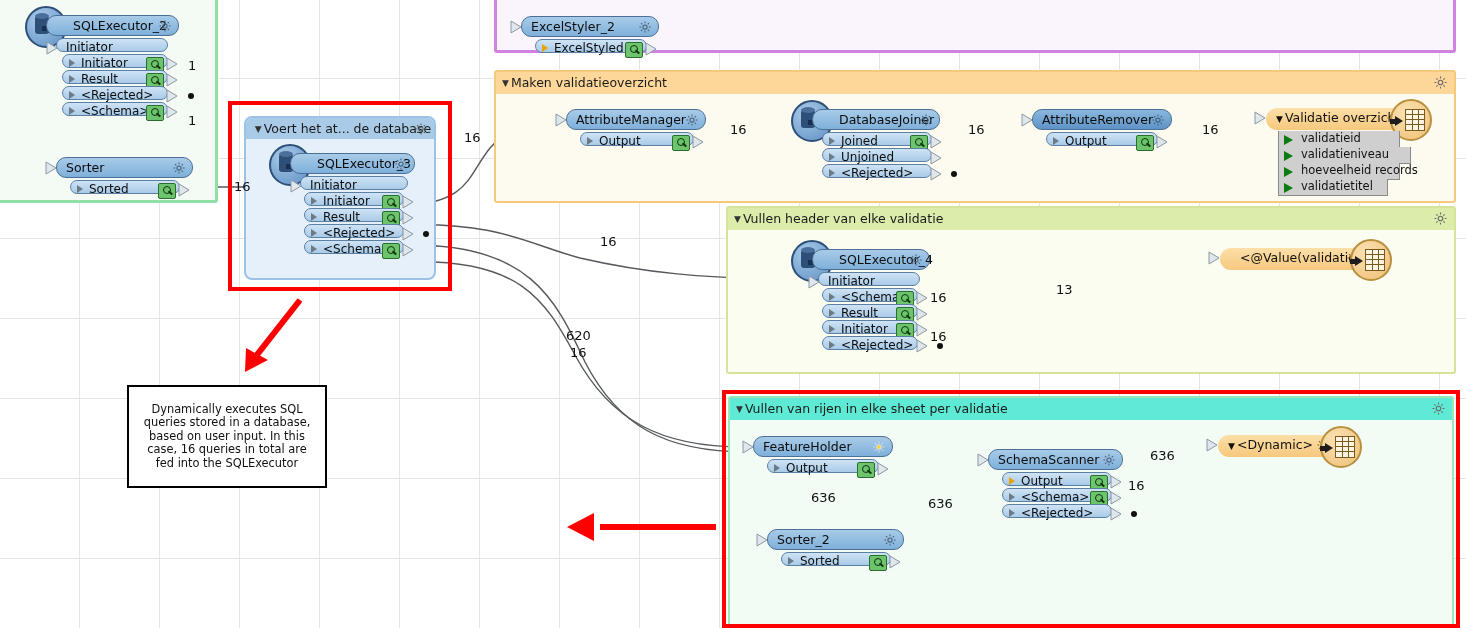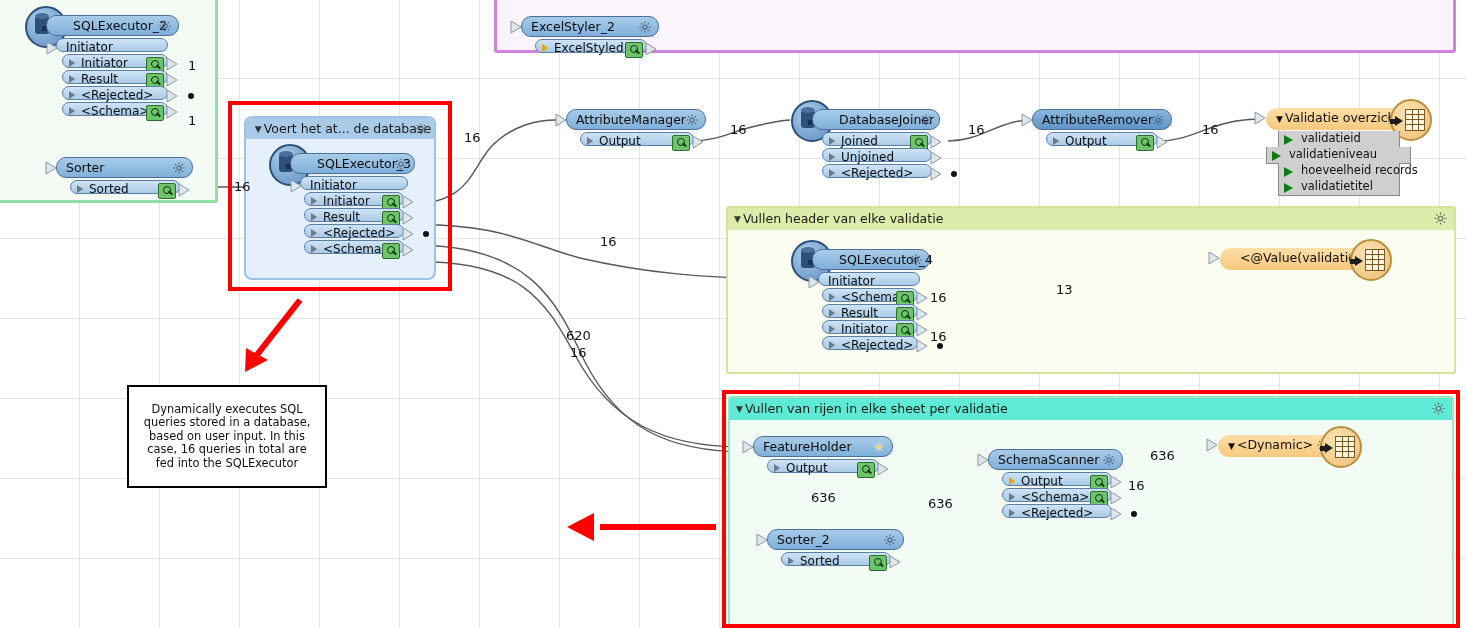--- a/index.html
+++ b/index.html
@@ -163,20 +163,33 @@
       <path d="M245 372 L 246 348 L 268 360 Z" fill="#ff0000"></path>
       <path d="M716 527 L 600 527" stroke="#ff0000" stroke-width="6" fill="none"></path>
       <path d="M567 527 L 594 513 L 594 541 Z" fill="#ff0000"></path>
     </g>
   </svg>
 
   <div class="group grp-green" style="left:-6px;top:-14px;width:224px;height:217px;"></div>
 
   <div class="group grp-purple" style="left:494px;top:-40px;width:962px;height:93px;"></div>
 
+  <div class="group grp-orange" style="left:494px;top:70px;width:962px;height:133px;">
+    <div class="ghdr">
+      <span class="tri">▼</span><span>Maken validatieoverzicht</span>
+      <span class="ggear">
+        <svg width="15" height="15" viewBox="0 0 16 16">
+            <g fill="none" stroke="#6b6b6b" stroke-width="1.2">
+              <circle cx="8" cy="8" r="2.4"></circle>
+              <path d="M8 1.6v2M8 12.4v2M1.6 8h2M12.4 8h2M3.5 3.5l1.4 1.4M11.1 11.1l1.4 1.4M12.5 3.5l-1.4 1.4M4.9 11.1l-1.4 1.4"></path>
+            </g>
+          </svg>
+      </span>
+    </div>
+  </div>
 
   <div class="group grp-lime" style="left:726px;top:206px;width:730px;height:168px;">
     <div class="ghdr">
       <span class="tri">▼</span><span>Vullen header van elke validatie</span>
       <span class="ggear">
         <svg width="15" height="15" viewBox="0 0 16 16">
             <g fill="none" stroke="#6b6b6b" stroke-width="1.2">
               <circle cx="8" cy="8" r="2.4"></circle>
               <path d="M8 1.6v2M8 12.4v2M1.6 8h2M12.4 8h2M3.5 3.5l1.4 1.4M11.1 11.1l1.4 1.4M12.5 3.5l-1.4 1.4M4.9 11.1l-1.4 1.4"></path>
             </g>
@@ -533,29 +546,29 @@
       <span class="outline-tri" style="position:absolute;left:-12px;top:3px;">
         <svg width="13" height="14" viewBox="0 0 13 14">
             <path d="M1 1 L11 7 L1 13 Z" fill="#dfe6ec" stroke="#8c98a4" stroke-width="1"></path>
           </svg>
       </span>
     </div>
     <div class="wattr" style="margin-left:12px;width:122px;margin-top:1px;">
       <span class="gtri"></span>
       <span>validatieid</span>
     </div>
-    <div class="wattr" style="margin-left:0;width:145px;">
+    <div class="wattr" style="margin-left:12px;width:133px;">
       <span class="gtri"></span>
       <span>validatieniveau</span>
     </div>
     <div class="wattr" style="margin-left:12px;width:122px;">
       <span class="gtri"></span>
       <span>hoeveelheid records</span>
     </div>
-    <div class="wattr" style="margin-left:12px;width:122px;">
+    <div class="wattr" style="margin-left:12px;width:110px;">
       <span class="gtri"></span>
       <span>validatietitel</span>
     </div>
   </div>
 
   <div class="node" style="left:812px;top:249px;width:118px;">
     <div class="dbicon">
       <span class="cyl"></span>
         <span class="arb"></span>
         <span class="ar"></span>

